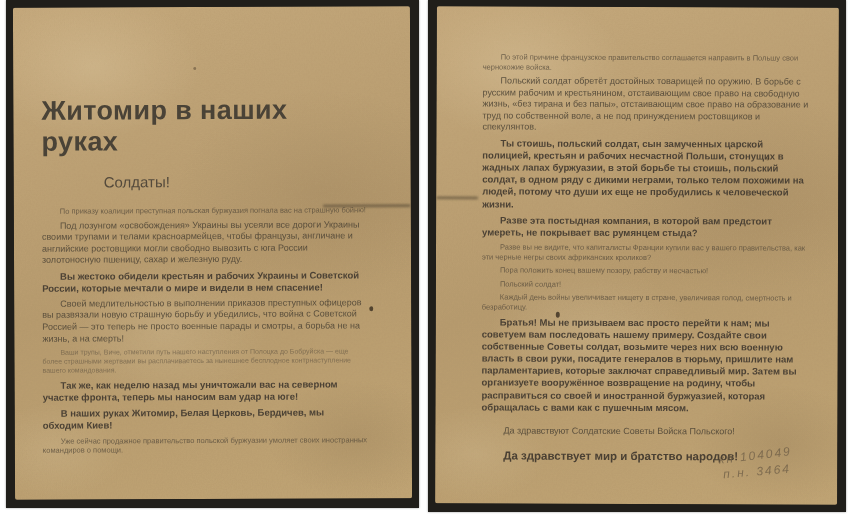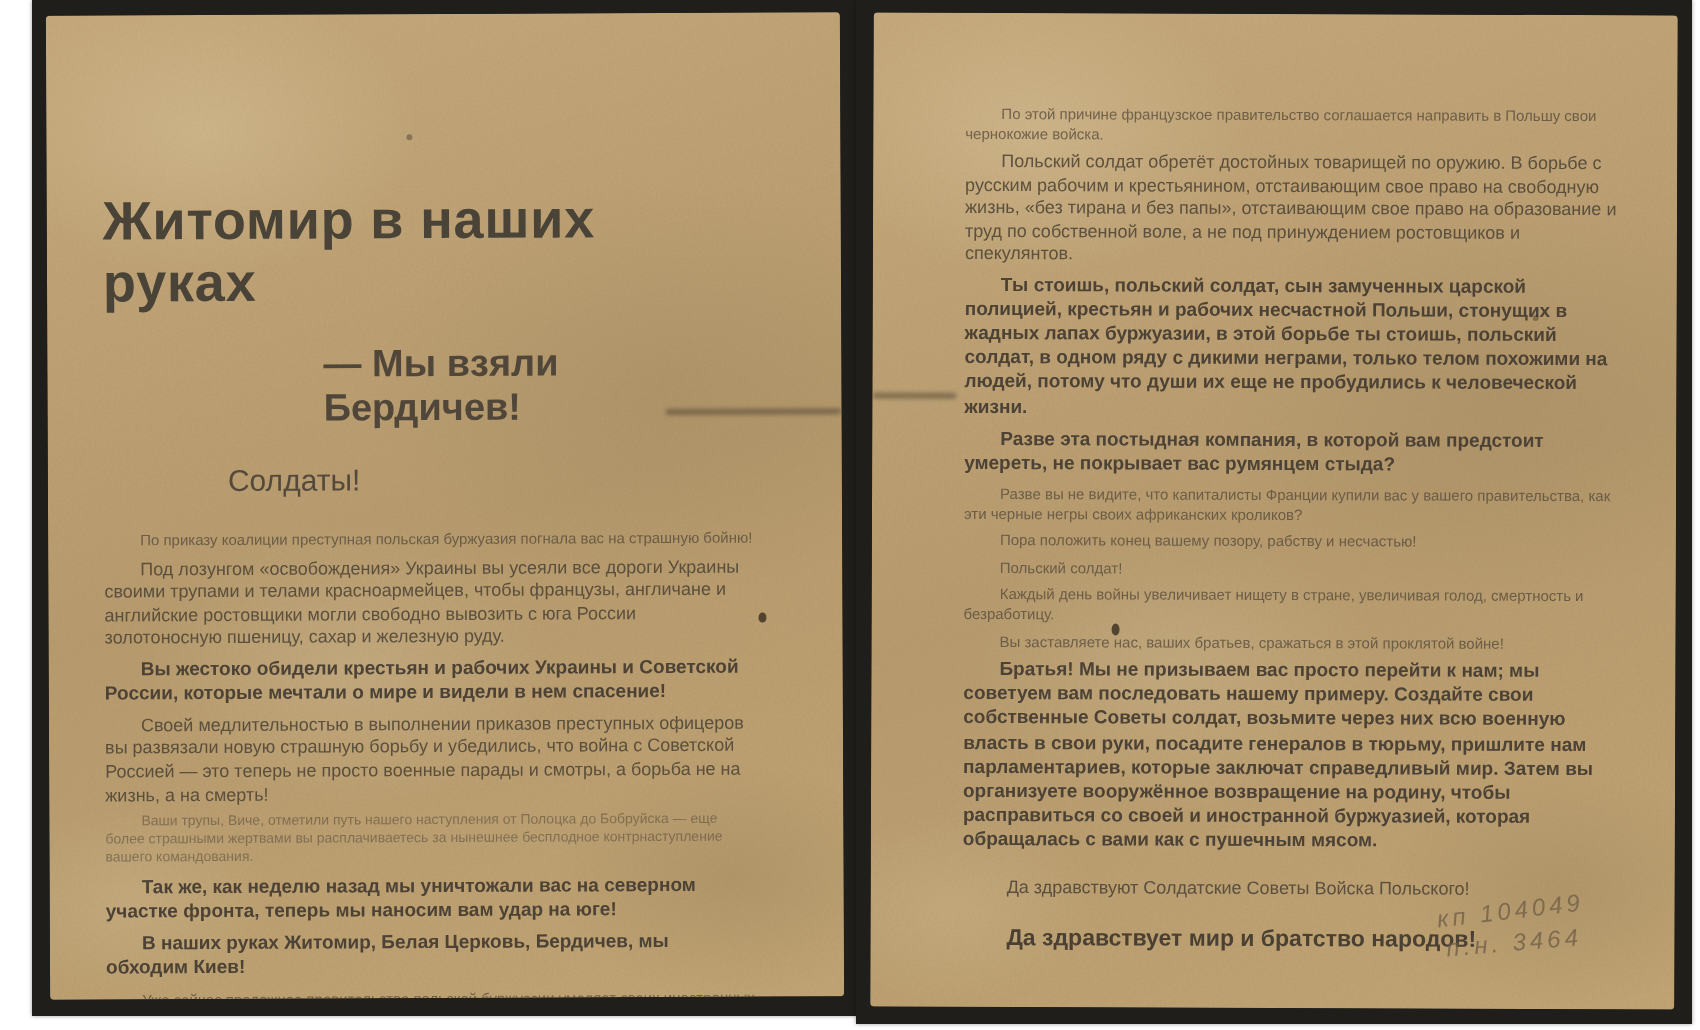--- a/index.html
+++ b/index.html
@@ -1,20 +1,20 @@
 <!DOCTYPE html>
 <html><head>
 <meta charset="utf-8">
 <style>
   html,body{margin:0;padding:0;background:#ffffff;}
   .scene{position:relative;width:850px;height:515px;background:#ffffff;overflow:hidden;
          font-family:"Liberation Sans", sans-serif;}
   .photo{position:absolute;top:0;background:#201e1a;overflow:hidden;
          box-shadow:0 0 2px rgba(0,0,0,.4);}
-  .photo-left{left:16px;width:413px;height:508px;padding:0;}
+  .photo-left{left:6px;width:413px;height:508px;padding:0;}
   .photo-right{left:428px;width:418px;height:512px;}
   .paper{position:absolute;overflow:hidden;border-radius:2px;
          background-color:#bda172;
          background-image:
            radial-gradient(ellipse 180px 120px at 20% 12%, rgba(255,240,205,.20), transparent 60%),
            radial-gradient(ellipse 240px 170px at 78% 38%, rgba(92,72,45,.10), transparent 62%),
            radial-gradient(ellipse 170px 120px at 38% 66%, rgba(255,242,210,.14), transparent 60%),
            radial-gradient(ellipse 150px 100px at 86% 88%, rgba(92,72,45,.13), transparent 60%),
            radial-gradient(ellipse 120px 80px at 10% 90%, rgba(255,240,205,.12), transparent 60%),
            linear-gradient(163deg,#c7ab7e 0%,#b99d70 52%,#c2a676 100%);
@@ -60,21 +60,20 @@
     <div class="paper paper-left">
       <svg class="grain">
         <filter id="g1">
             <feTurbulence type="fractalNoise" baseFrequency="0.8" numOctaves="2" result="n"></feTurbulence>
           <feColorMatrix in="n" type="matrix" values="0 0 0 0 0.42  0 0 0 0 0.35  0 0 0 0 0.24  0 0 0 0.22 0"></feColorMatrix>
         </filter>
         <rect width="100%" height="100%" filter="url(#g1)"></rect>
       </svg>
 
       <div class="headline">Житомир в наших руках</div>
-      <div class="subheadline">— Мы взяли Бердичев!</div>
       <div class="salutation">Солдаты!</div>
 
       <div class="body">
         <p class="sz-s">По приказу коалиции преступная польская буржуазия погнала вас на страшную бойню!</p>
         <p class="sz-m">Под лозунгом «освобождения» Украины вы усеяли все дороги Украины своими трупами и телами красноармейцев, чтобы французы, англичане и английские ростовщики могли свободно вывозить с юга России золотоносную пшеницу, сахар и железную руду.</p>
         <p class="sz-b">Вы жестоко обидели крестьян и рабочих Украины и Советской России, которые мечтали о мире и видели в нем спасение!</p>
         <p class="sz-m">Своей медлительностью в выполнении приказов преступных офицеров вы развязали новую страшную борьбу и убедились, что война с Советской Россией — это теперь не просто военные парады и смотры, а борьба не на жизнь, а на смерть!</p>
         <p class="sz-sf">Ваши трупы, Виче, отметили путь нашего наступления от Полоцка до Бобруйска — еще более страшными жертвами вы расплачиваетесь за нынешнее бесплодное контрнаступление вашего командования.</p>
         <p class="sz-b">Так же, как неделю назад мы уничтожали вас на северном участке фронта, теперь мы наносим вам удар на юге!</p>
         <p class="sz-b">В наших руках Житомир, Белая Церковь, Бердичев, мы обходим Киев!</p>
@@ -96,21 +95,20 @@
 
       <div>
         <p class="sz-s">По этой причине французское правительство соглашается направить в Польшу свои чернокожие войска.</p>
         <p class="sz-m">Польский солдат обретёт достойных товарищей по оружию. В борьбе с русским рабочим и крестьянином, отстаивающим свое право на свободную жизнь, «без тирана и без папы», отстаивающим свое право на образование и труд по собственной воле, а не под принуждением ростовщиков и спекулянтов.</p>
         <p class="sz-b">Ты стоишь, польский солдат, сын замученных царской полицией, крестьян и рабочих несчастной Польши, стонущих в жадных лапах буржуазии, в этой борьбе ты стоишь, польский солдат, в одном ряду с дикими неграми, только телом похожими на людей, потому что души их еще не пробудились к человеческой жизни.</p>
         <p class="sz-b">Разве эта постыдная компания, в которой вам предстоит умереть, не покрывает вас румянцем стыда?</p>
         <p class="sz-s">Разве вы не видите, что капиталисты Франции купили вас у вашего правительства, как эти черные негры своих африканских кроликов?</p>
         <p class="sz-s">Пора положить конец вашему позору, рабству и несчастью!</p>
         <p class="sz-s">Польский солдат!</p>
         <p class="sz-s">Каждый день войны увеличивает нищету в стране, увеличивая голод, смертность и безработицу.</p>
-        <p class="sz-s">Вы заставляете нас, ваших братьев, сражаться в этой проклятой войне!</p>
         <p class="sz-b">Братья! Мы не призываем вас просто перейти к нам; мы советуем вам последовать нашему примеру. Создайте свои собственные Советы солдат, возьмите через них всю военную власть в свои руки, посадите генералов в тюрьму, пришлите нам парламентариев, которые заключат справедливый мир. Затем вы организуете вооружённое возвращение на родину, чтобы расправиться со своей и иностранной буржуазией, которая обращалась с вами как с пушечным мясом.</p>
         <p class="sz-m slogan">Да здравствуют Солдатские Советы Войска Польского!</p>
         <p class="sz-L slogan">Да здравствует мир и братство народов!</p>
 
       </div>
 
       <div class="handwriting">
         <span>кп 104049</span>
         <span class="hw2">п.н. 3464</span>
       </div>

